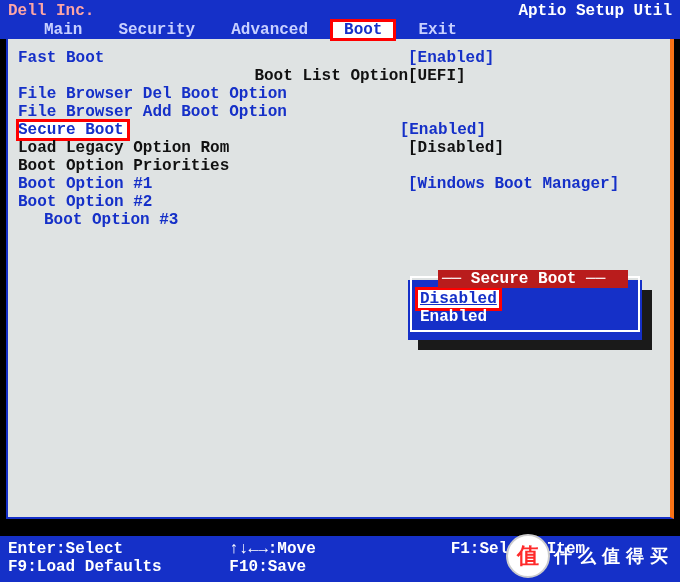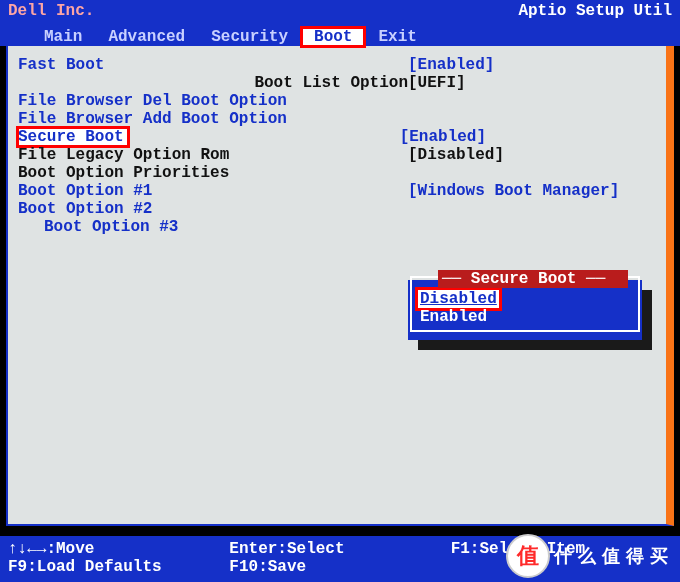--- a/index.html
+++ b/index.html
@@ -2,26 +2,26 @@
 <html><head>
 <meta charset="utf-8">
 <style>
   html,body{margin:0;padding:0;width:680px;height:582px;overflow:hidden;background:#000;
     font-family:"Courier New",monospace;font-size:16px;font-weight:bold;}
   .screen{position:relative;width:680px;height:582px;background:#000;}
   .header{background:#1530c8;color:#fff;padding:2px 8px 0 8px;}
   .vendor-row{display:flex;justify-content:space-between;}
   .vendor{color:#fca5a5;}
   .utility{color:#fff;}
-  .tabs{display:flex;gap:2px;padding-left:24px;margin-top:8px;}
+  .tabs{display:flex;gap:12px;padding-left:24px;margin-top:1px;}
   .tab{color:#c8d0ff;padding:0 12px;}
   .tab.active{background:#ffffff;color:#1530c8;}
   .red-box{outline:3px solid #ff0000;outline-offset:-1px;}
   .body-area{background:#dfe3e3;margin:0 6px;padding:10px 0 10px 10px;height:480px;
-    box-sizing:border-box;border-left:2px solid #1530c8;border-right:8px solid #f97316;
+    box-sizing:border-box;border-left:2px solid #1530c8;border-right:4px solid #f97316;
     border-bottom:2px solid #1530c8;}
   .row{display:flex;}
   .lbl{width:390px;white-space:pre;}
   .val{white-space:pre;}
   .blue-txt{color:#1530c8;}
   .black-txt{color:#111;}
   .footer{position:absolute;bottom:0;left:0;right:0;background:#1530c8;color:#fff;
     padding:4px 8px 6px 8px;}
   .frow{display:flex;}
   .fcol{flex:1;white-space:pre;}
@@ -47,22 +47,22 @@
 
 <div class="screen">
 
   <div class="header">
     <div class="vendor-row">
       <span class="vendor">Dell Inc.</span>
       <span class="utility">Aptio Setup Util</span>
     </div>
     <div class="tabs" id="tabs">
         <span class="tab">Main</span>
+        <span class="tab">Security</span>
         <span class="tab">Advanced</span>
-        <span class="tab">Security</span>
         <span class="tab active red-box">Boot</span>
         <span class="tab">Exit</span>
       </div>
   </div>
 
   <div class="body-area">
     <div id="rows">
         <div class="row">
           <span class="lbl blue-txt" style="width: 390px;">Fast Boot</span>
           <span class="val blue-txt">[Enabled]</span>
@@ -82,21 +82,21 @@
         <div class="row">
           <span class="lbl blue-txt" style="width: 390px;">File Browser Add Boot Option</span>
           <span class="val "></span>
         </div>
         <div class="row">
           <span class="lbl red-box" style="background: rgb(255, 255, 255); color: rgb(21, 48, 200); width: auto; padding-right: 4px;">Secure Boot</span>
           <span style="width: 272px; display: inline-block;"></span>
           <span class="val blue-txt">[Enabled]</span>
         </div>
         <div class="row">
-          <span class="lbl black-txt" style="width: 390px;">File Legacy Option Rom</span>
+          <span class="lbl black-txt" style="width: 390px;">Load Legacy Option Rom</span>
           <span class="val black-txt">[Disabled]</span>
         </div>
         <div class="row">
           <span class="lbl " style="width: 390px;"></span>
           <span class="val "></span>
         </div>
         <div class="row">
           <span class="lbl black-txt" style="width: 390px;">Boot Option Priorities</span>
           <span class="val "></span>
         </div>
@@ -120,22 +120,22 @@
     <div class="popup-frame" id="popup-items">
         <div><div class="popup-item sel red-box">Disabled</div></div>
         <div>
           <div class="popup-item">Enabled</div>
         </div>
       </div>
   </div>
 
   <div class="footer">
     <div class="frow">
+      <span class="fcol">Enter:Select</span>
       <span class="fcol">↑↓←→:Move</span>
-      <span class="fcol">Enter:Select</span>
       <span class="fcol">F1:Select Item</span>
     </div>
     <div class="frow">
       <span class="fcol">F9:Load Defaults</span>
       <span class="fcol">F10:Save</span>
       <span class="fcol"></span>
     </div>
   </div>
 
   <div class="wm-glow"></div>

